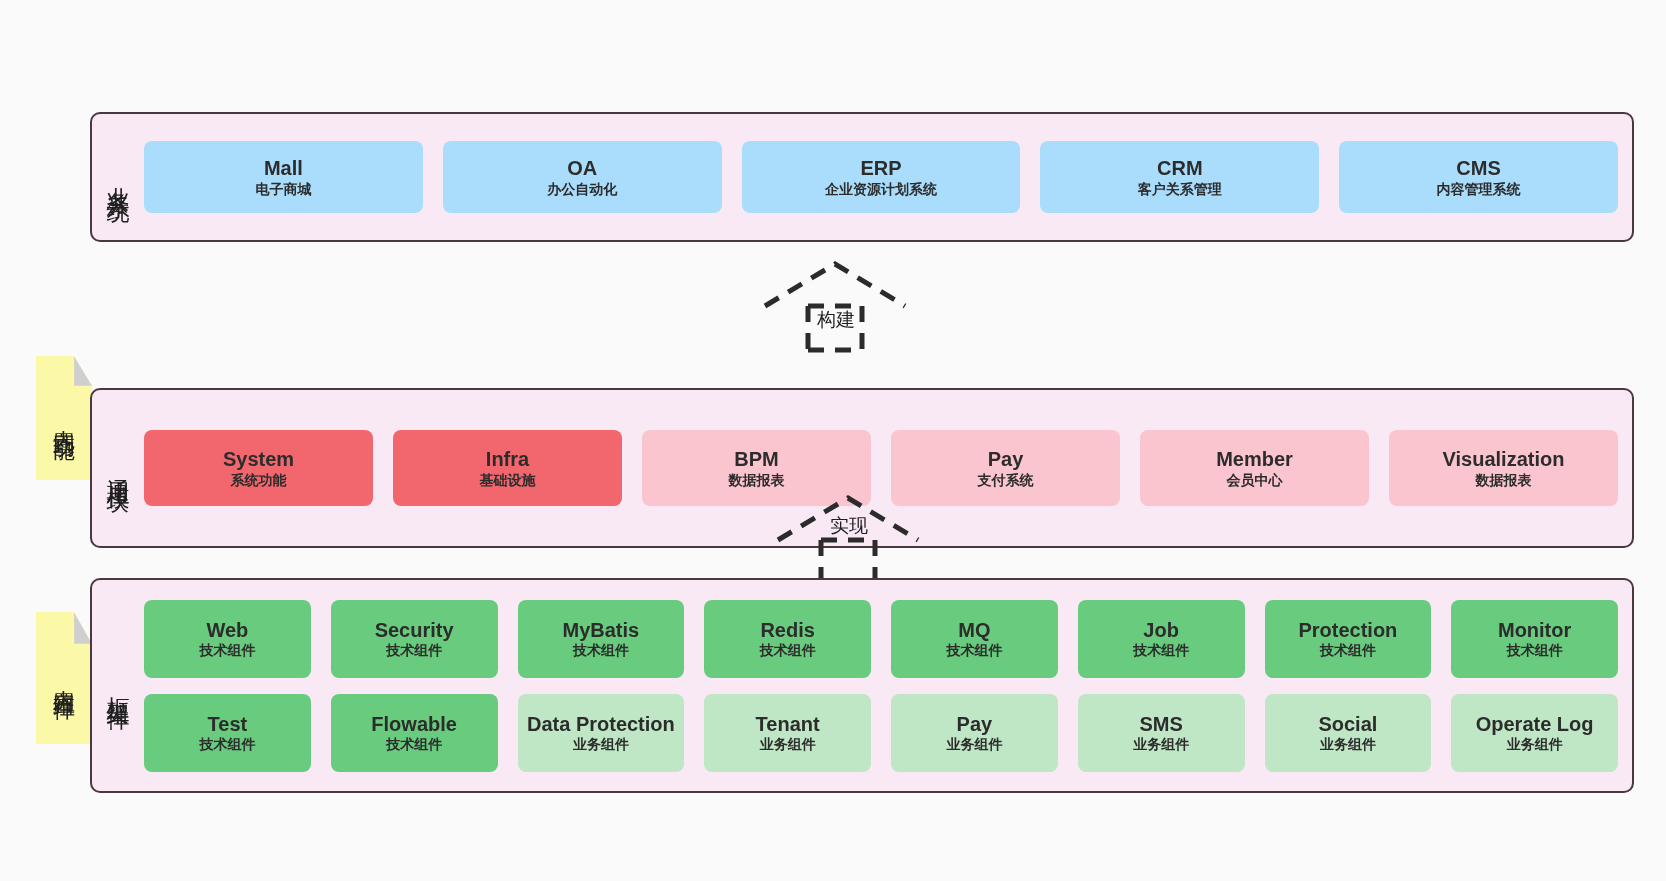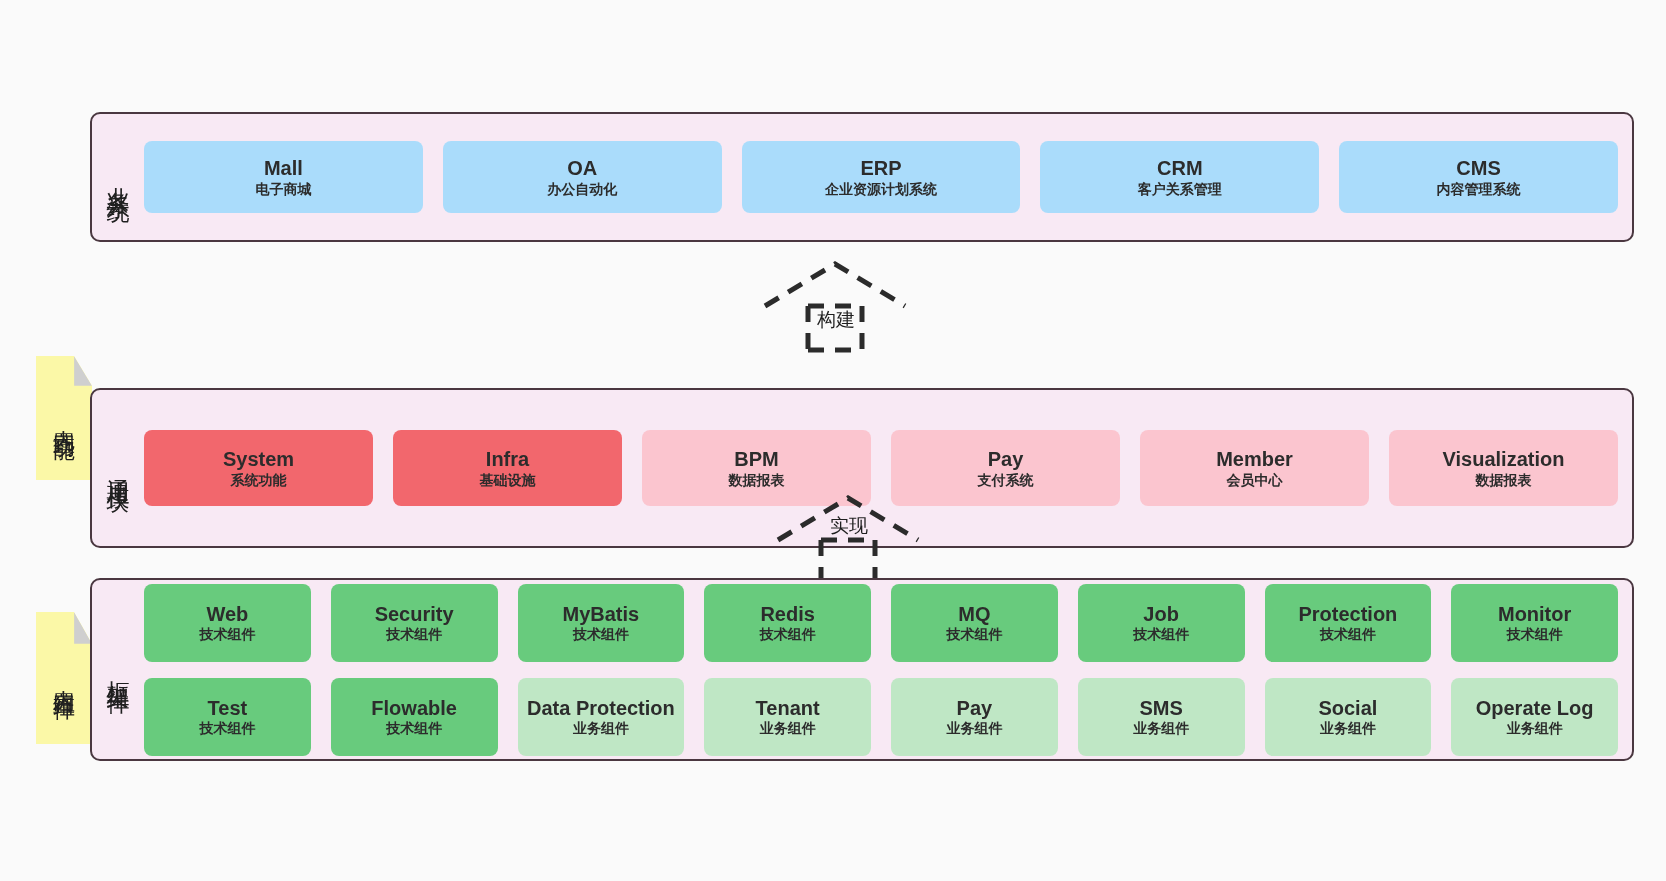--- a/index.html
+++ b/index.html
@@ -80,21 +80,21 @@
 
   .node.blue       { background: #aadcfb; }
   .node.red        { background: #f2676d; }
   .node.pink       { background: #fbc5cf; }
   .node.green      { background: #68cb7d; }
   .node.lightgreen { background: #bfe7c5; }
 
   
   #layer-business { left: 90px;  top: 112px; width: 1544px; height: 130px; }
   #layer-common   { left: 90px;  top: 348px; width: 1544px; height: 160px; margin-top: 40px; }
-  #layer-frame    { left: 90px;  top: 578px; width: 1544px; height: 183px; }
+  #layer-frame    { left: 90px;  top: 578px; width: 1544px; height: 215px; }
 
   #layer-business .node { height: 72px; }
   #layer-common   .node { height: 76px; }
   #layer-frame    .node { height: 78px; }
 
   
   .note {
     position: absolute;
     box-sizing: border-box;
     background: #fbf8a7;

